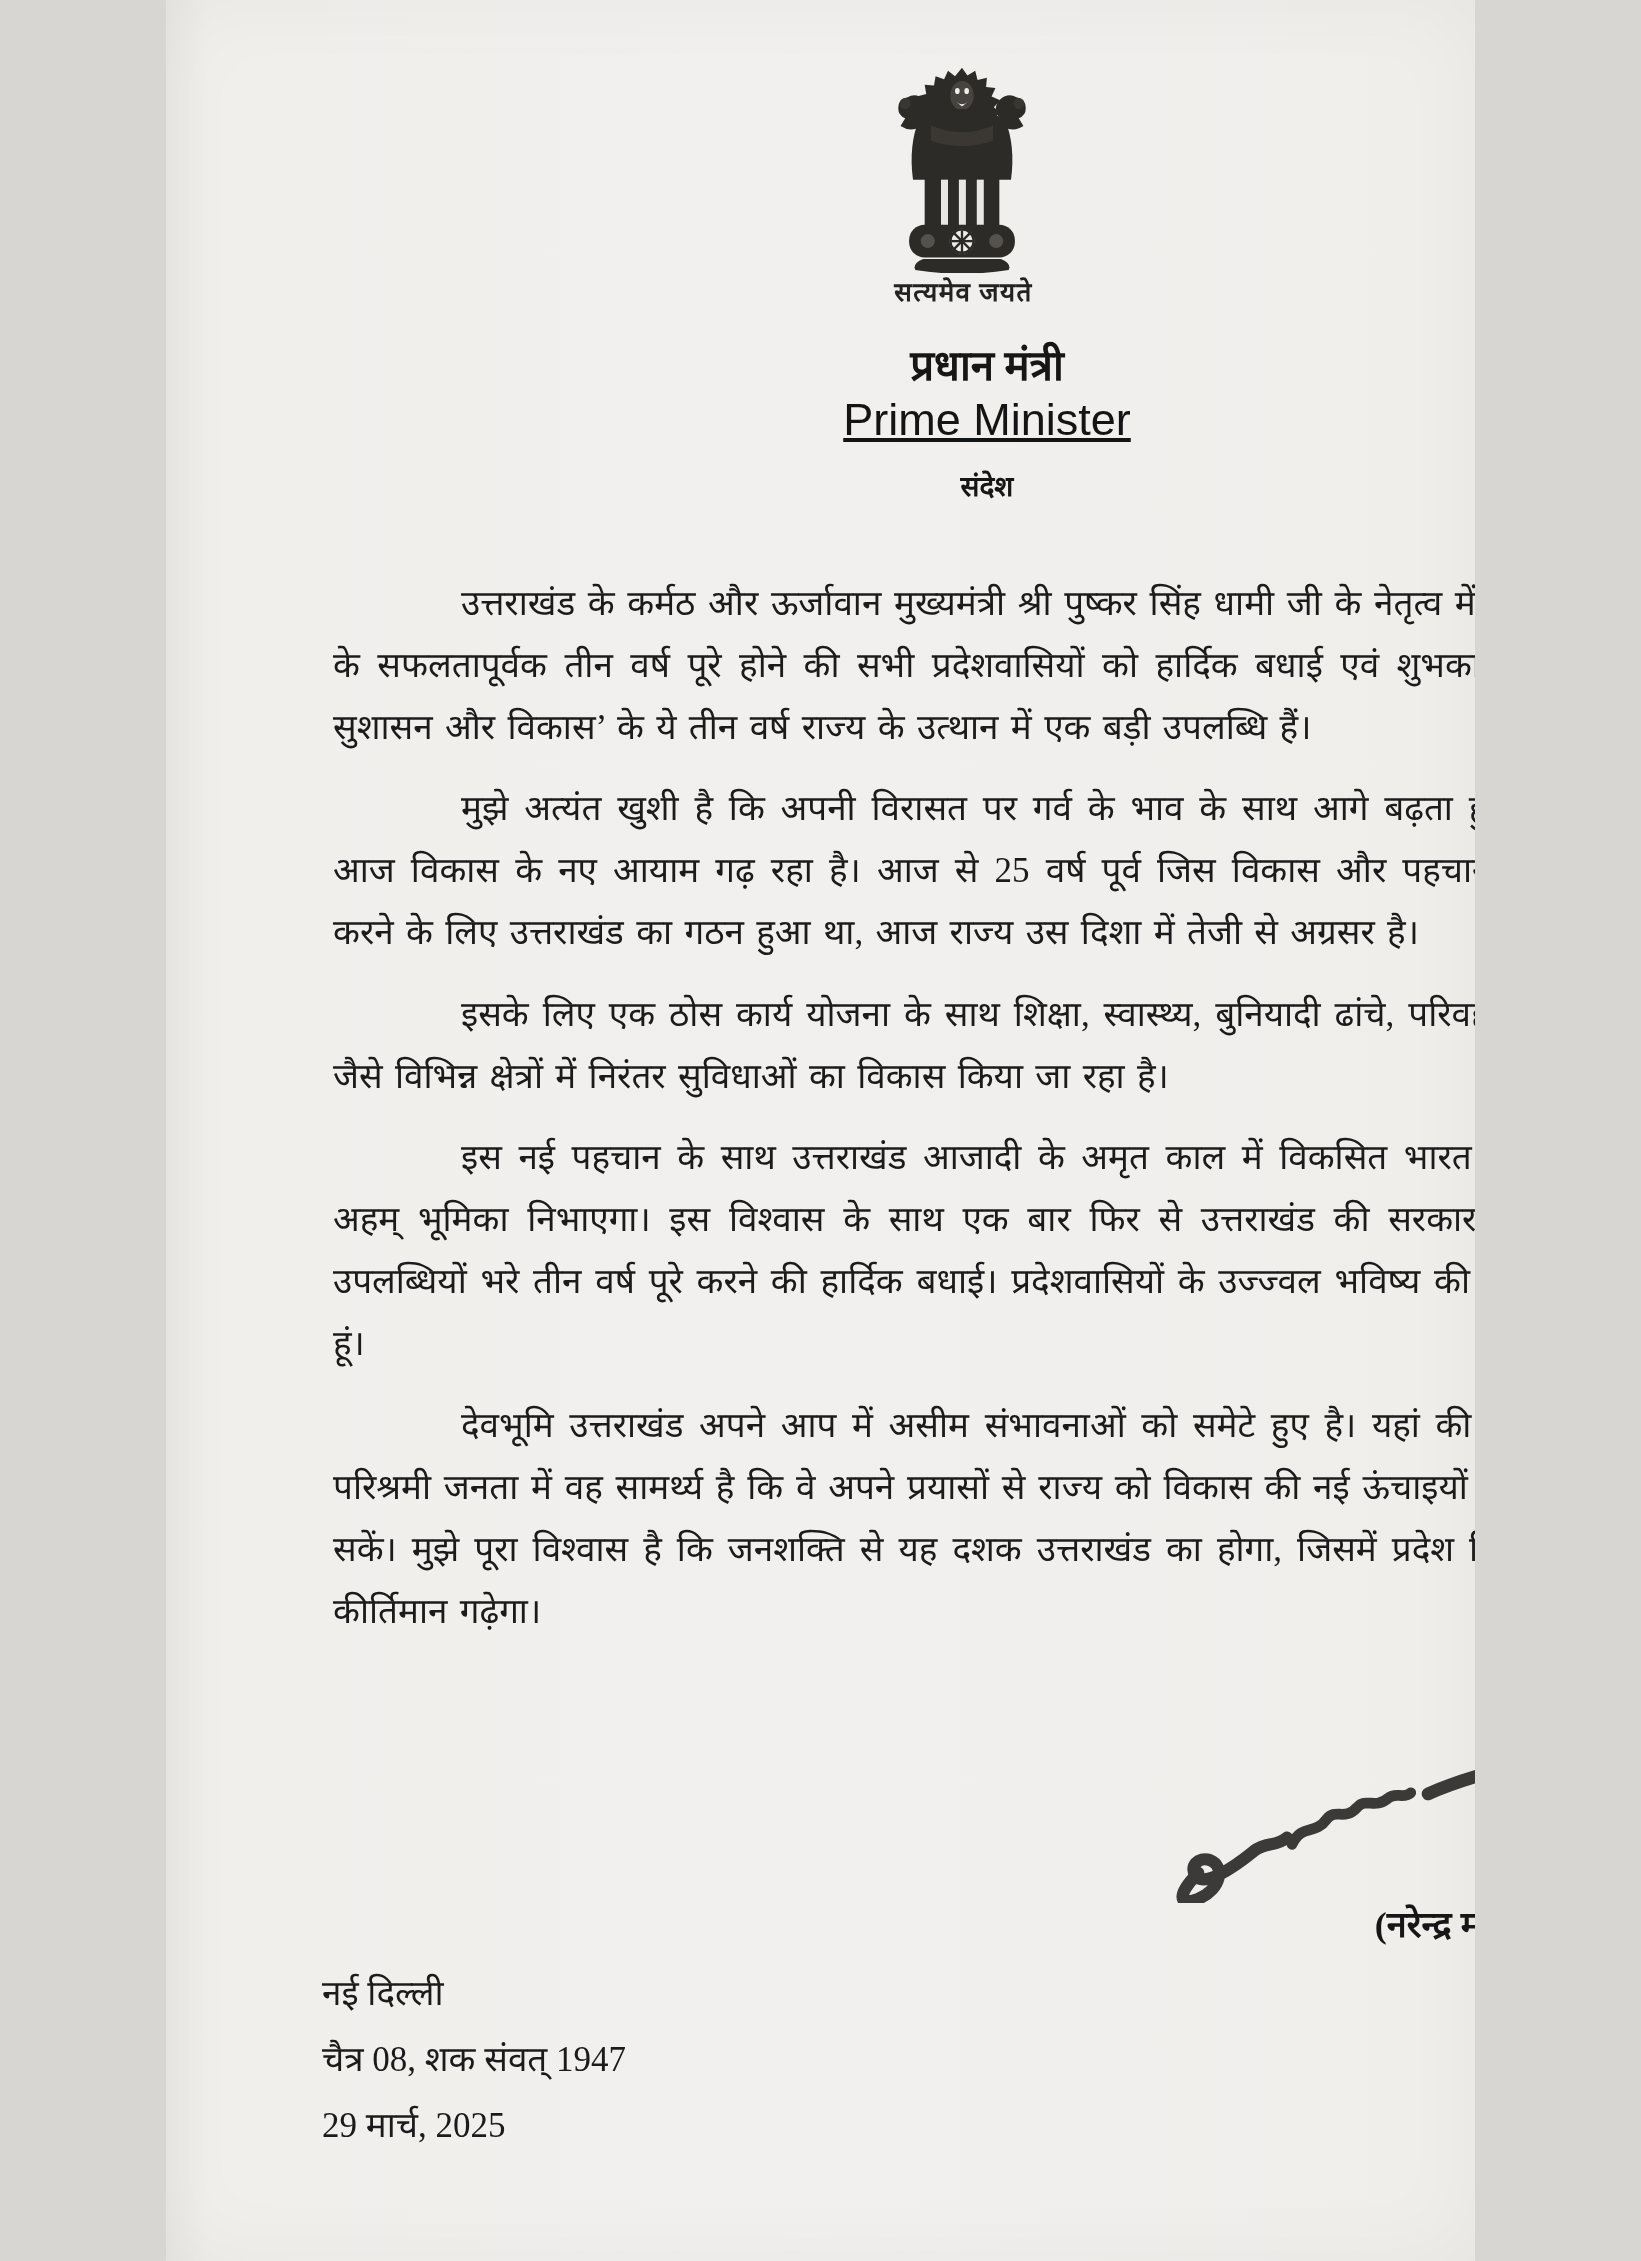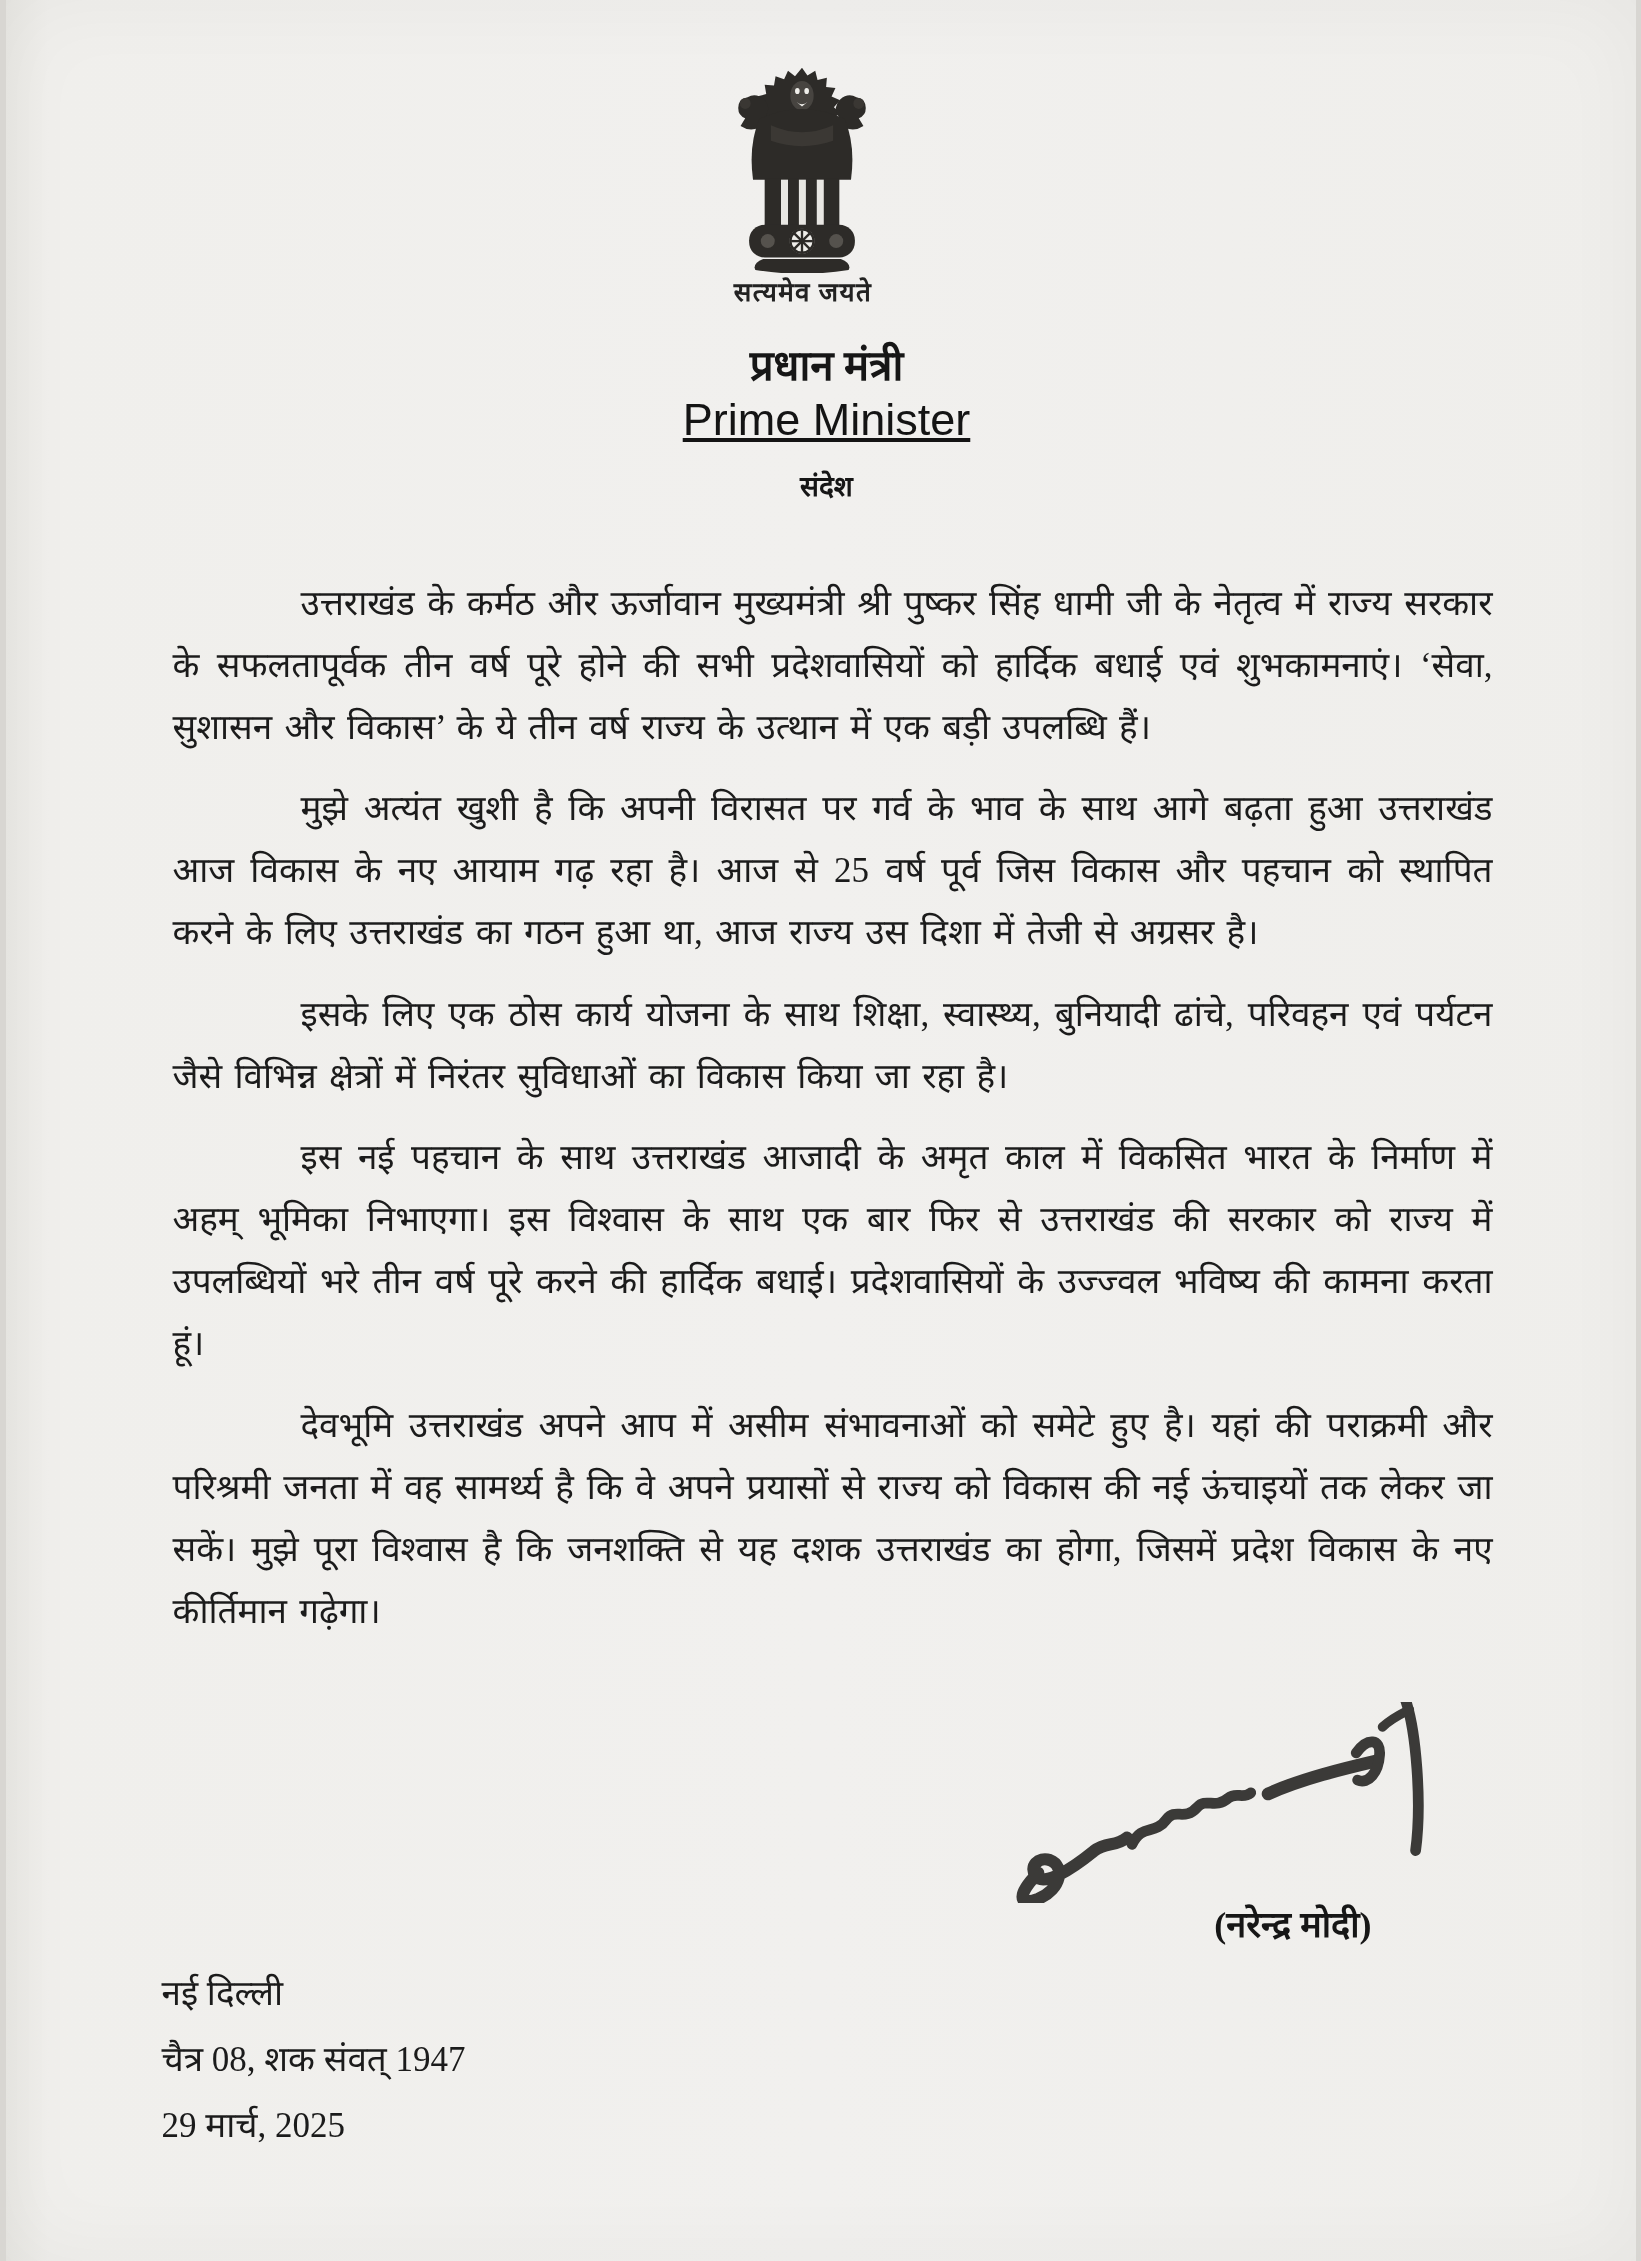--- a/index.html
+++ b/index.html
@@ -1,18 +1,18 @@
 <!DOCTYPE html>
 <html lang="hi" style="font-size:11.5px"><head>
 <meta charset="utf-8">
 <style>
   html,body{margin:0;padding:0;background:#d8d6d2;}
   .page{
     position:relative;
-    width:1630px;height:2261px;
+    width:1309px;height:2261px;
     margin:0 auto;
     background:#f0efec;
     background-image:linear-gradient(90deg,#e9e8e4 0px,#f0efec 43px,#f1f0ee 50%,#efeeeb 100%);
     box-shadow:inset 0 0 86px rgba(0,0,0,0.04);
     font-family:"Liberation Serif","DejaVu Serif",serif;
     color:#1c1c1c;
     overflow:hidden;
   }
   
   .emblem{position:absolute;left:715px;top:63px;width:162px;height:210px;filter:blur(0.3px);}

